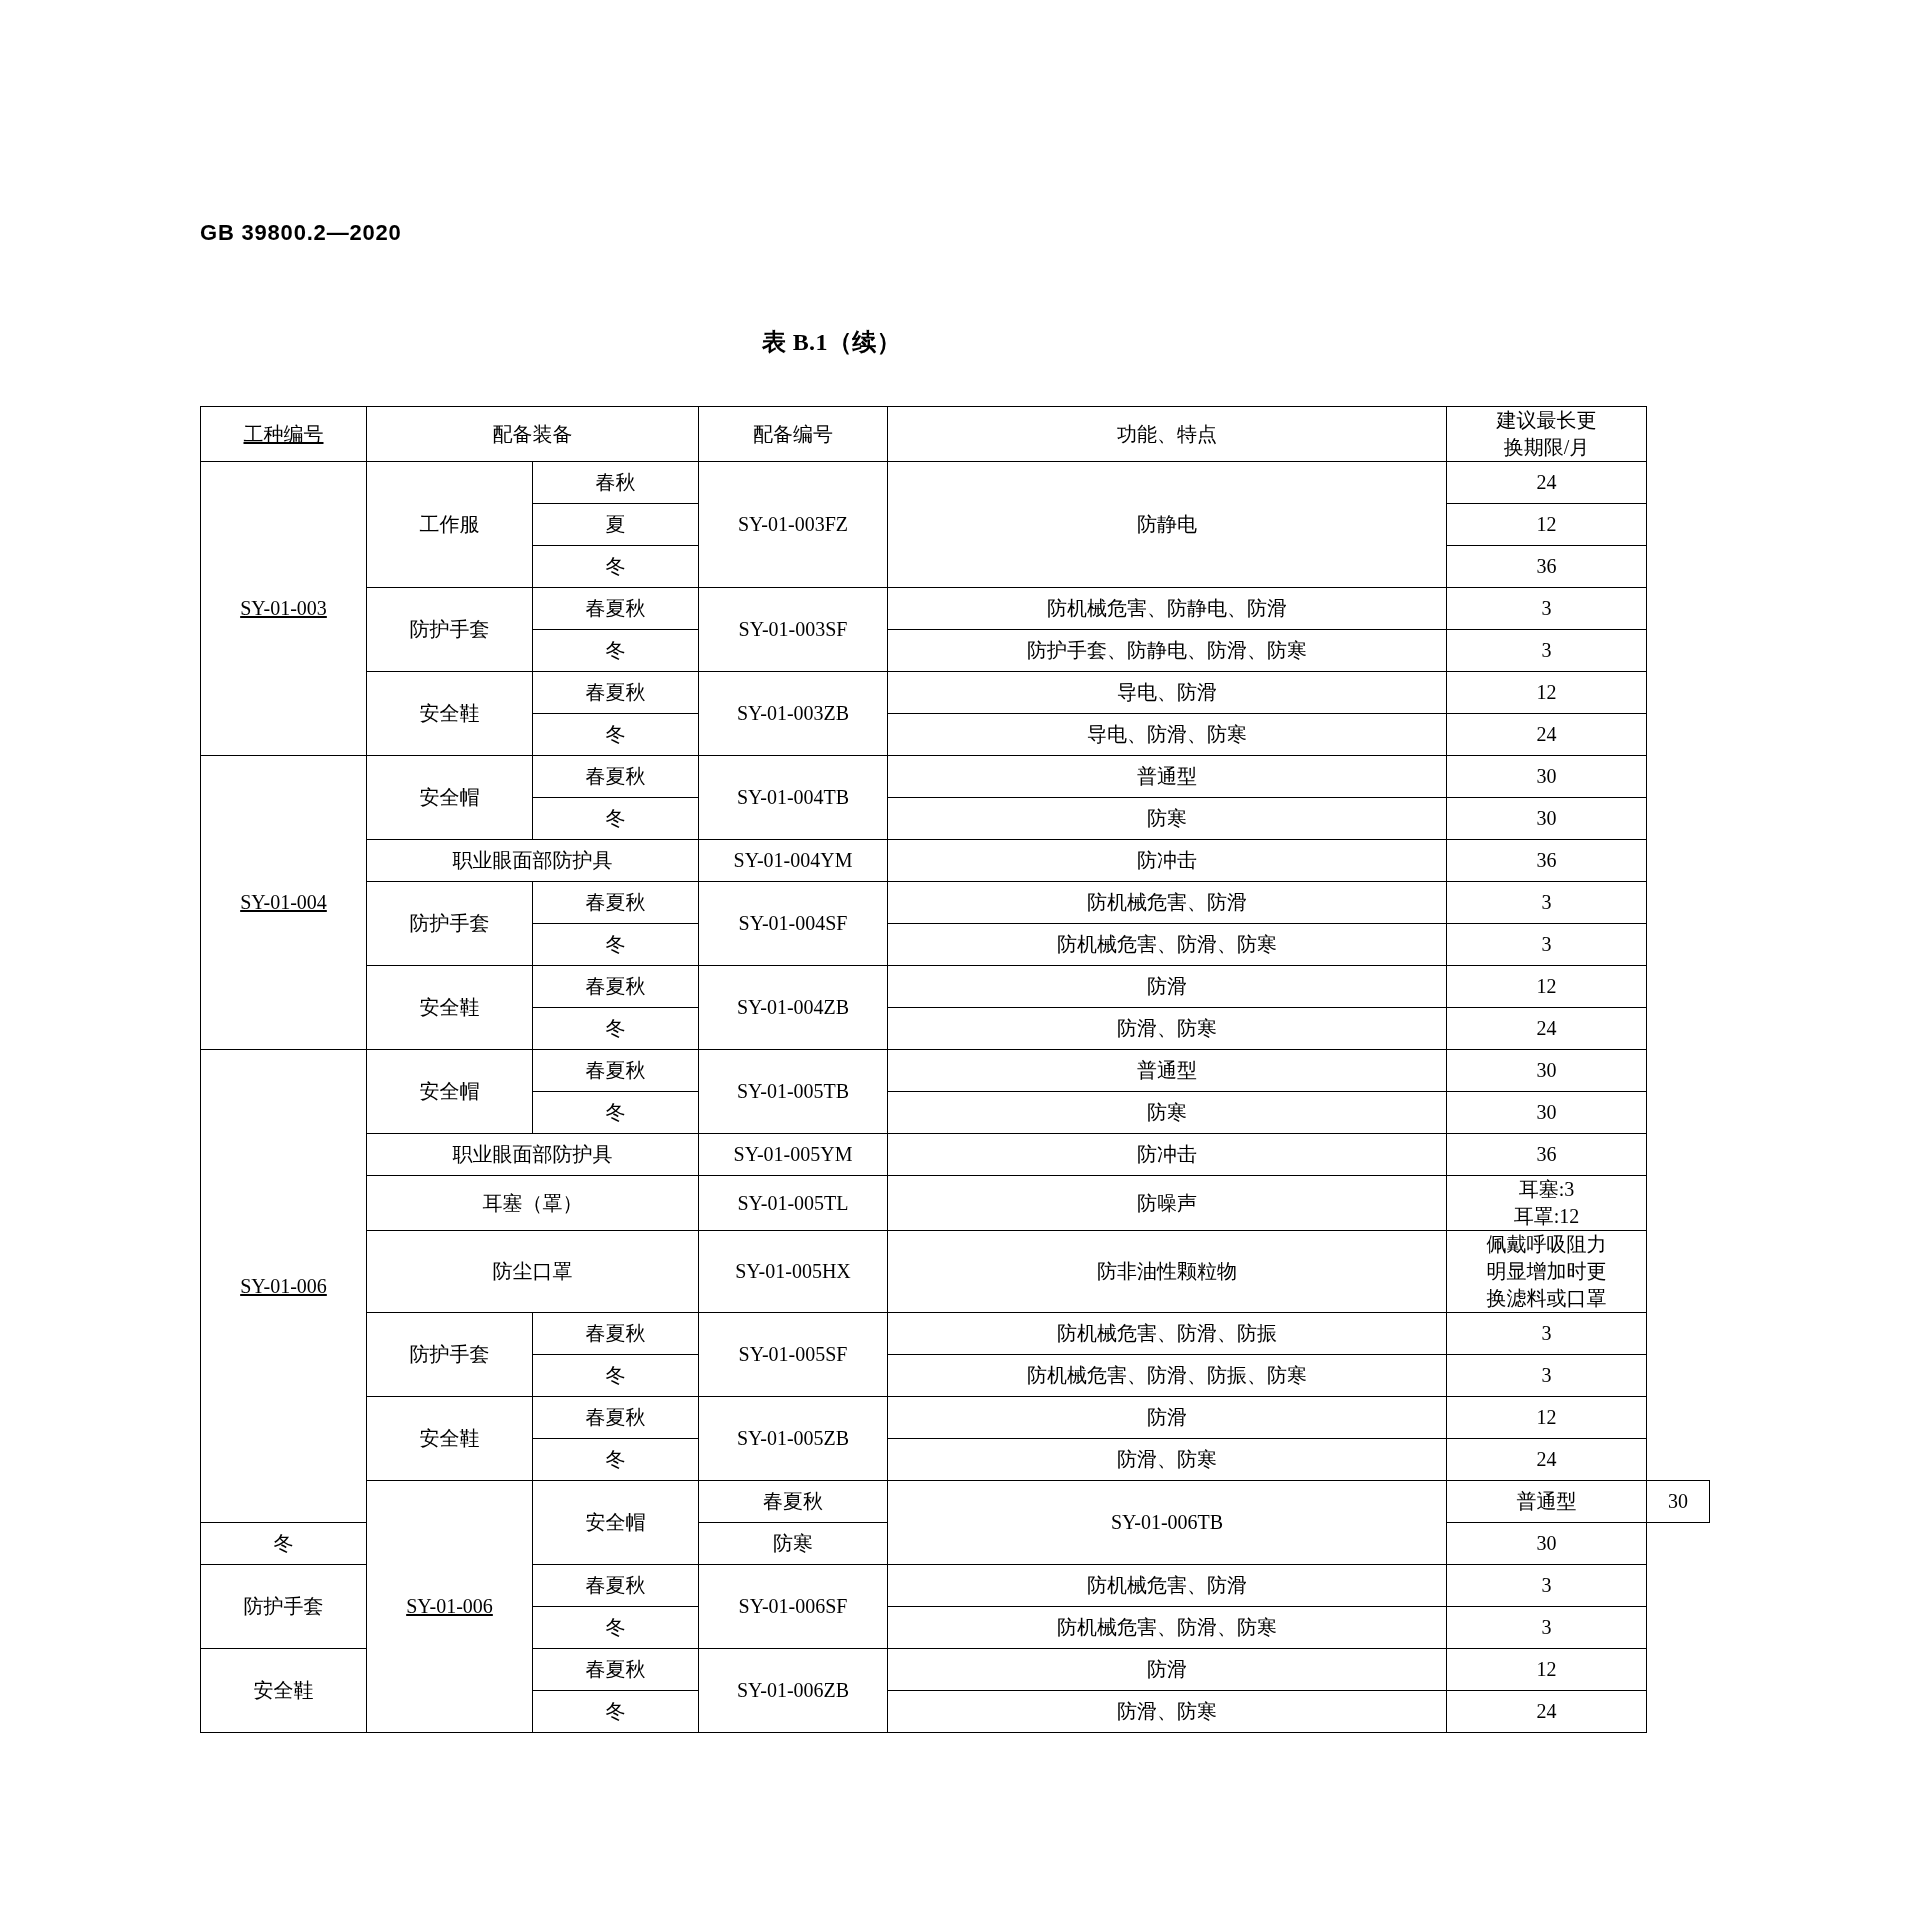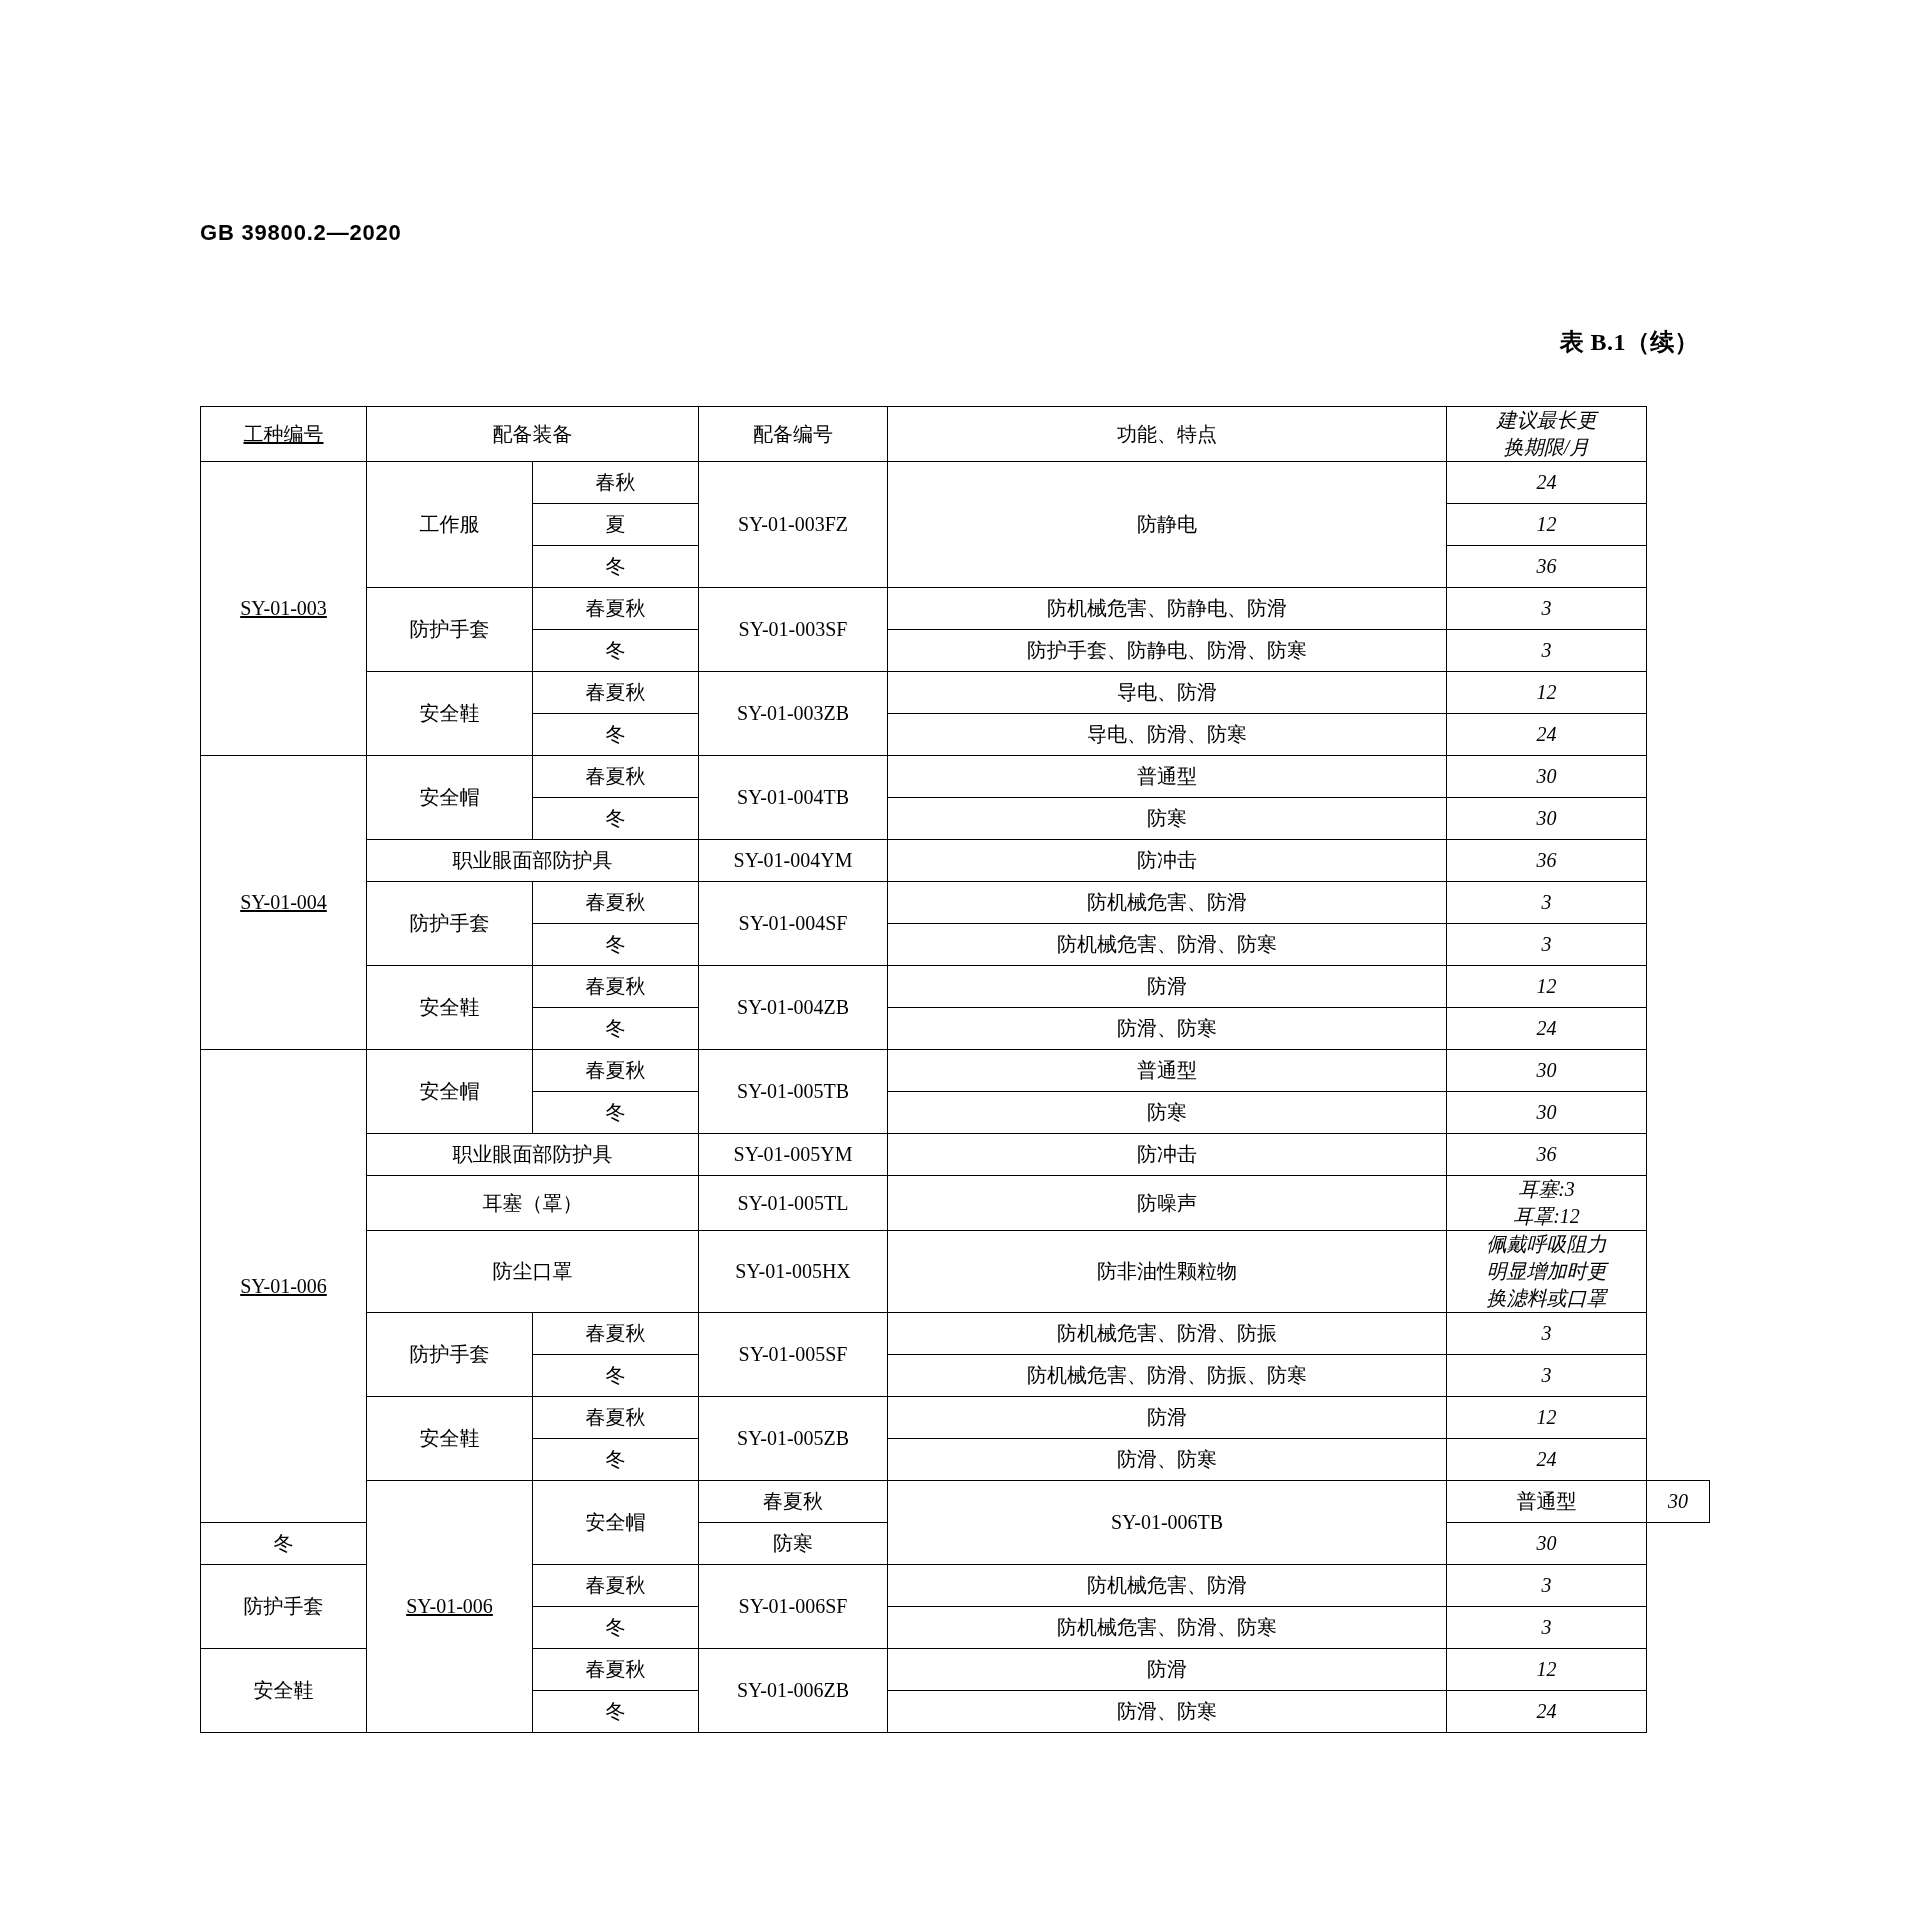--- a/index.html
+++ b/index.html
@@ -28,25 +28,24 @@
     font-family: "Liberation Sans", "DejaVu Sans", sans-serif;
     font-size: 22px;
     font-weight: bold;
     letter-spacing: 0.8px;
   }
   .table-caption {
     position: absolute;
     top: 326px;
     left: 0;
     width: 1663px;
-    text-align: right;
+    text-align: center;
     font-size: 24px;
     font-weight: bold;
     letter-spacing: 0.4px;
-    margin-left: 36px;
   }
   .tbl-wrap {
     position: absolute;
     top: 406px;
     left: 200px;
     width: 1510px;
   }
   table.b1 {
     border-collapse: collapse;
     width: 1510px;
@@ -60,21 +59,21 @@
     text-align: center;
     vertical-align: middle;
     line-height: 1.35;
     height: 42px;
     box-sizing: border-box;
   }
   table.b1 th {
     font-weight: normal;
   }
   .outer-left { border-left: 1.5px solid #000; text-decoration: underline; }
-  .outer-right { border-right: 1.5px solid #000; font-style: italic; }
+  .outer-right { border-right: 1.5px solid #000; }
   .outer-top { border-top: 1.5px solid #000; }
   .outer-bottom { border-bottom: 1.5px solid #000; }
   .thick-top { border-top: 1.5px solid #000; }
   .left-text { text-align: left; padding-left: 10px; }
   .hdr-cell {
     height: 81px;
     line-height: 1.45;
   }
   .tall {
     height: 58px;

